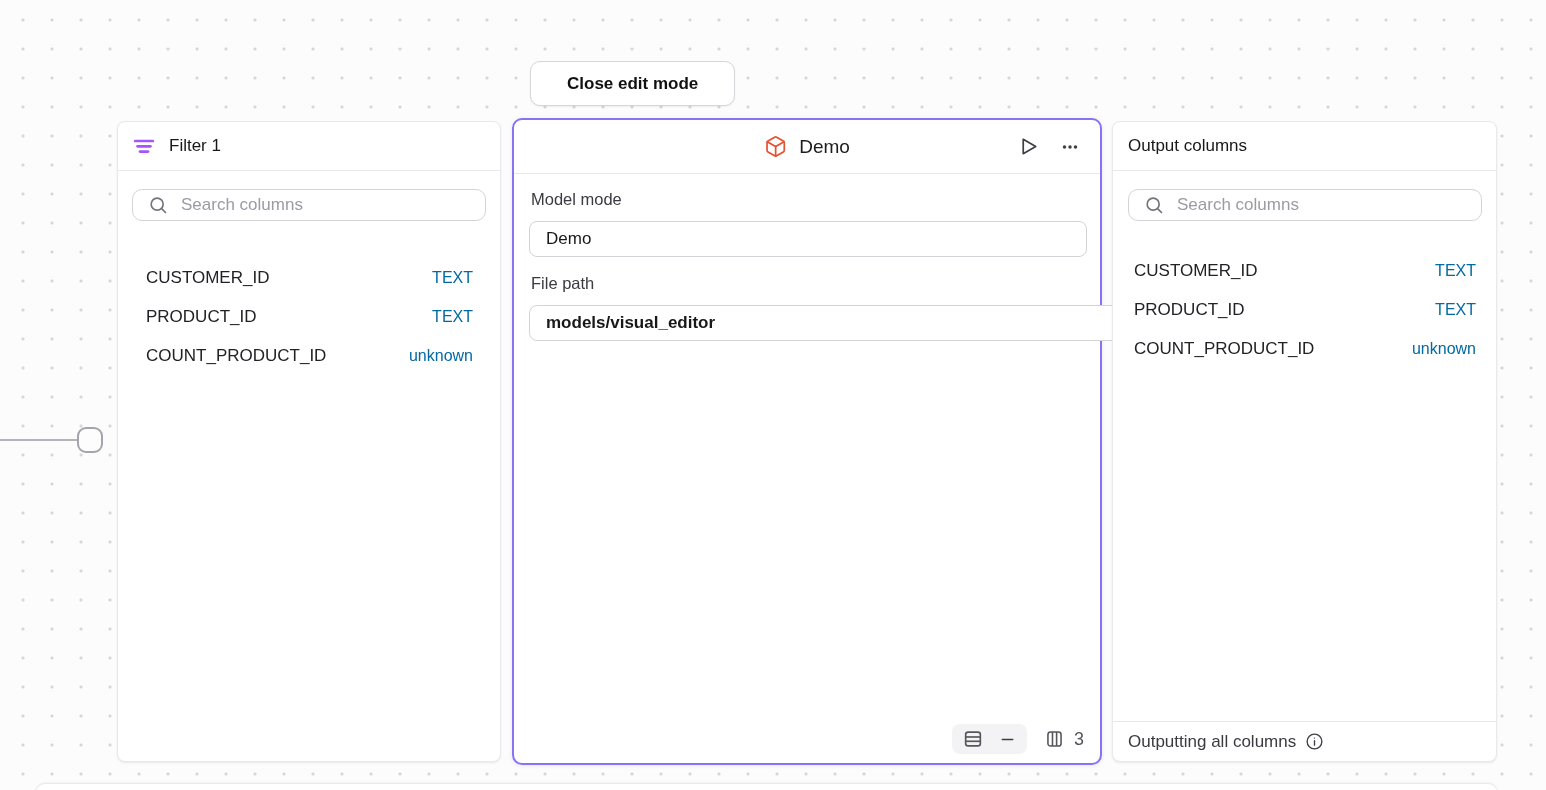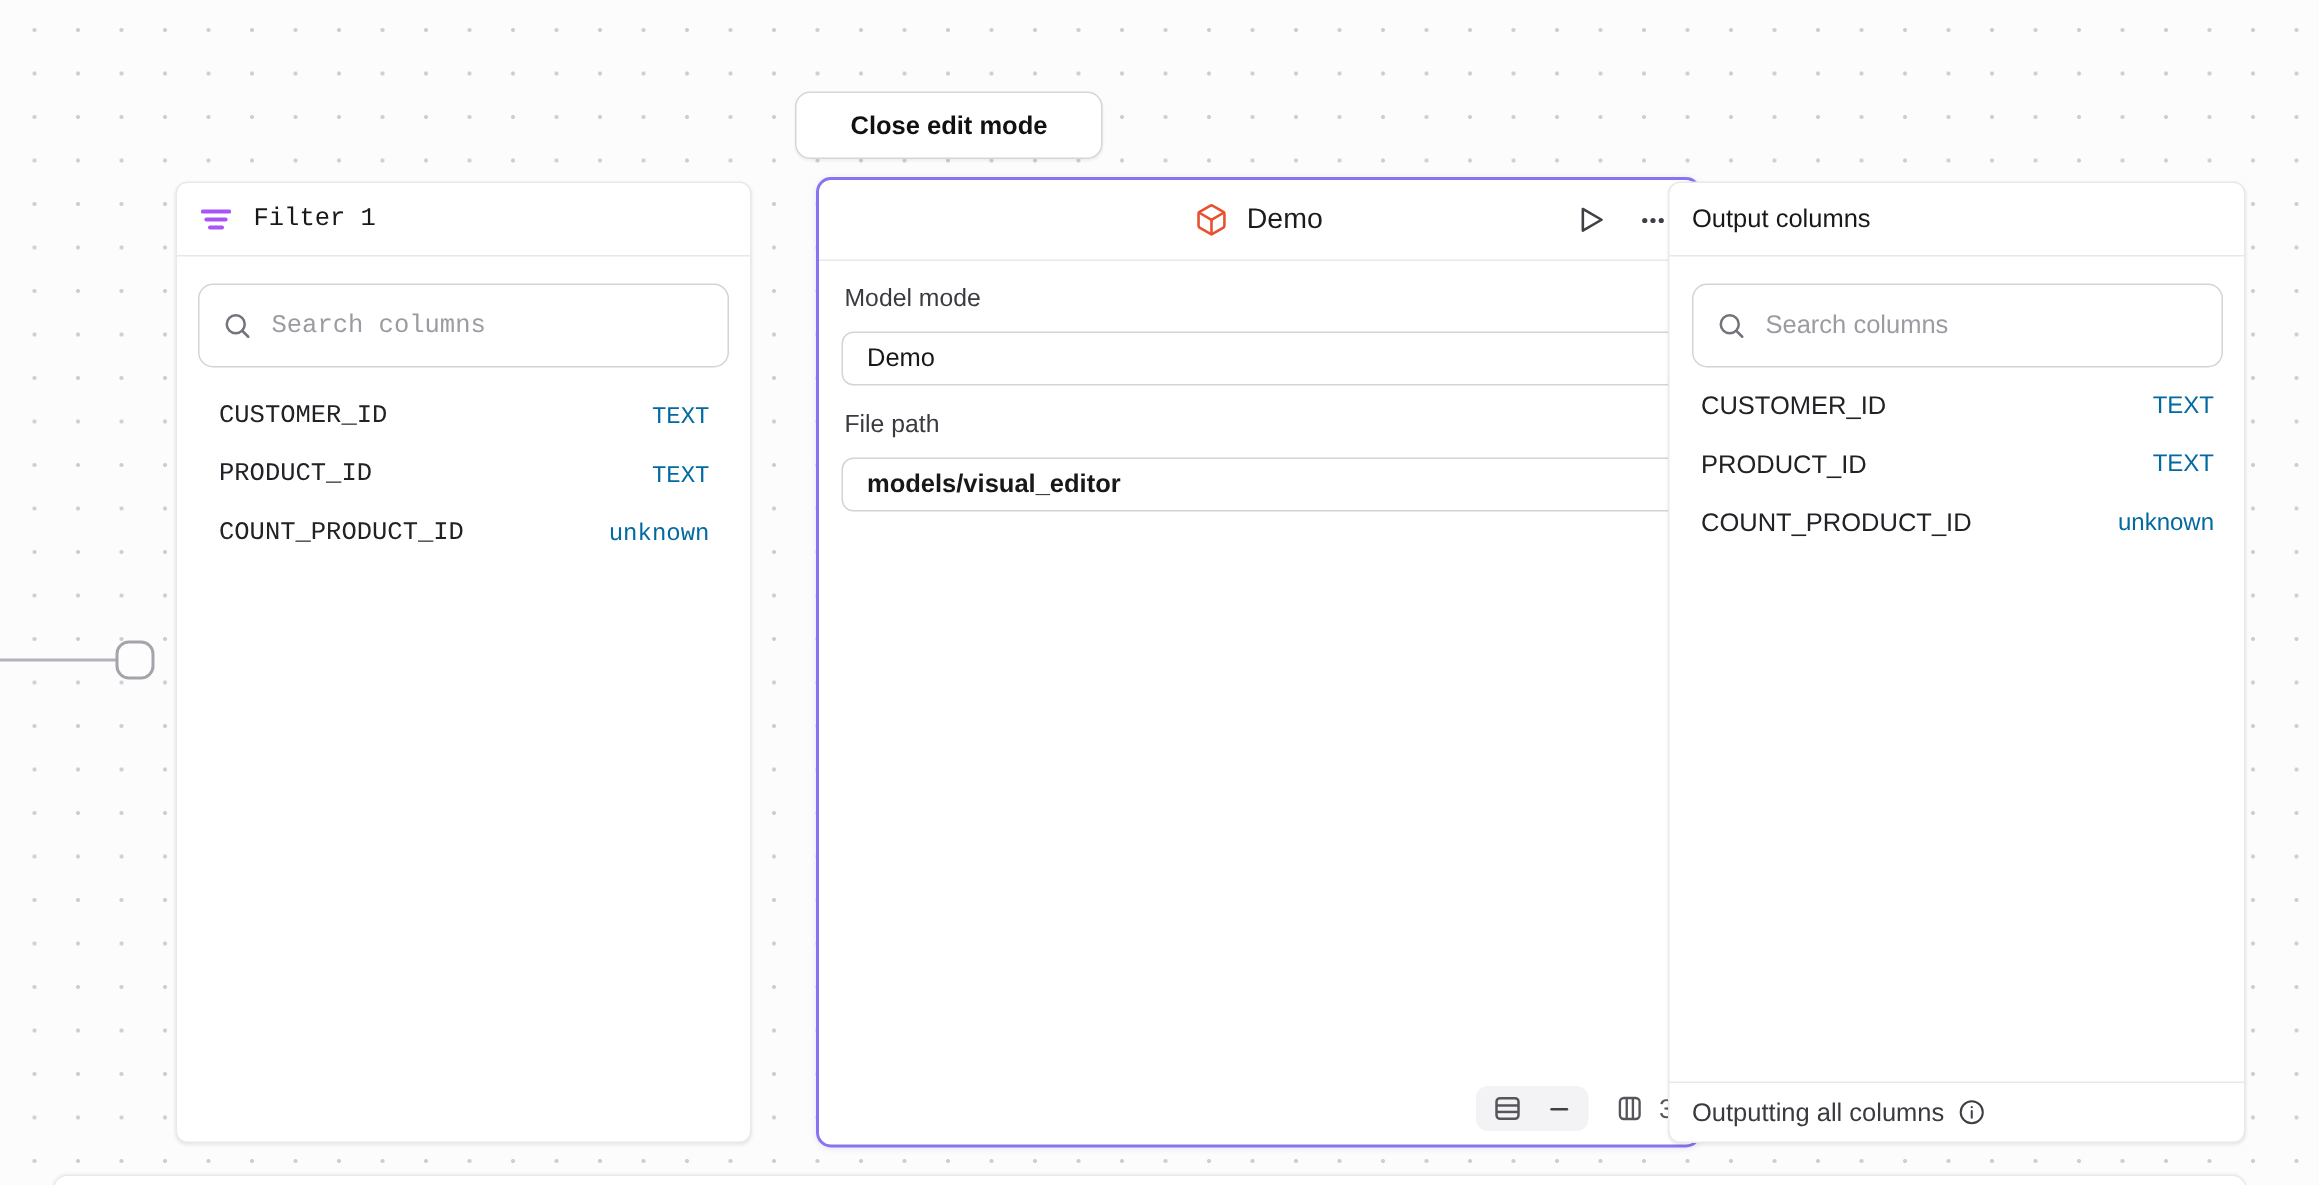--- a/index.html
+++ b/index.html
@@ -33,46 +33,45 @@
     position:absolute; background:#fff; border:1px solid #E9E9EC; border-radius:8px;
     box-shadow:0 1px 3px rgba(16,16,20,.05), 0 1px 2px rgba(16,16,20,.04);
   }
   .panel-header {
     height:49px; display:flex; align-items:center; gap:15px;
     padding:0 16px; border-bottom:1px solid #E8E8EA;
   }
   .panel-title { font-size:17px; color:#18181B; }
 
   .search-box {
-    position:absolute; left:14px; right:14px; top:67px; height:56px;
+    position:absolute; left:14px; right:14px; top:67px; height:32px;
     display:flex; align-items:center; gap:13px; padding:0 15px;
     border:1px solid #D4D4D8; border-radius:10px; background:#fff;justify-content:flex-end;
   }
   .search-box input {
     flex:1; border:none; outline:none; background:transparent;
     font-family:inherit; font-size:17px; color:#18181B;
   }
   .search-box input::placeholder { color:#9B9BA3; }
 
   .col-list { position:absolute; left:0; right:0; list-style:none; }
   .col-row { height:39px; display:flex; align-items:center; justify-content:space-between; }
   .col-name { font-size:17px; color:#222226; }
   .col-type { font-size:16px; color:#0369a1; }
 
   
-  .panel-filter { left:117px; top:121px; width:384px; height:641px;font-family:Liberation Mono, monospace; }
+  .panel-filter { left:117px; top:121px; width:384px; height:641px; }
   .panel-filter .col-list { top:136px; }
   .panel-filter .col-row { padding:0 27px 0 28px; }
 
   
   .panel-model {
     left:512px; top:118px; width:590px; height:647px;
     border:2px solid #8674F0; border-radius:10px;
     box-shadow:0 1px 4px rgba(110,90,230,.14);
-    margin-left:32px;
   }
   .model-header {
     position:relative; height:54px; display:flex; align-items:center;
     padding:0 19px; border-bottom:1px solid #E8E8EA;
   }
   .model-title-wrap {
     position:absolute; left:50%; transform:translateX(-50%);
     display:flex; align-items:center; gap:12px;
   }
   .model-title { font-size:19px; font-weight:500; color:#1C1C1F; }

